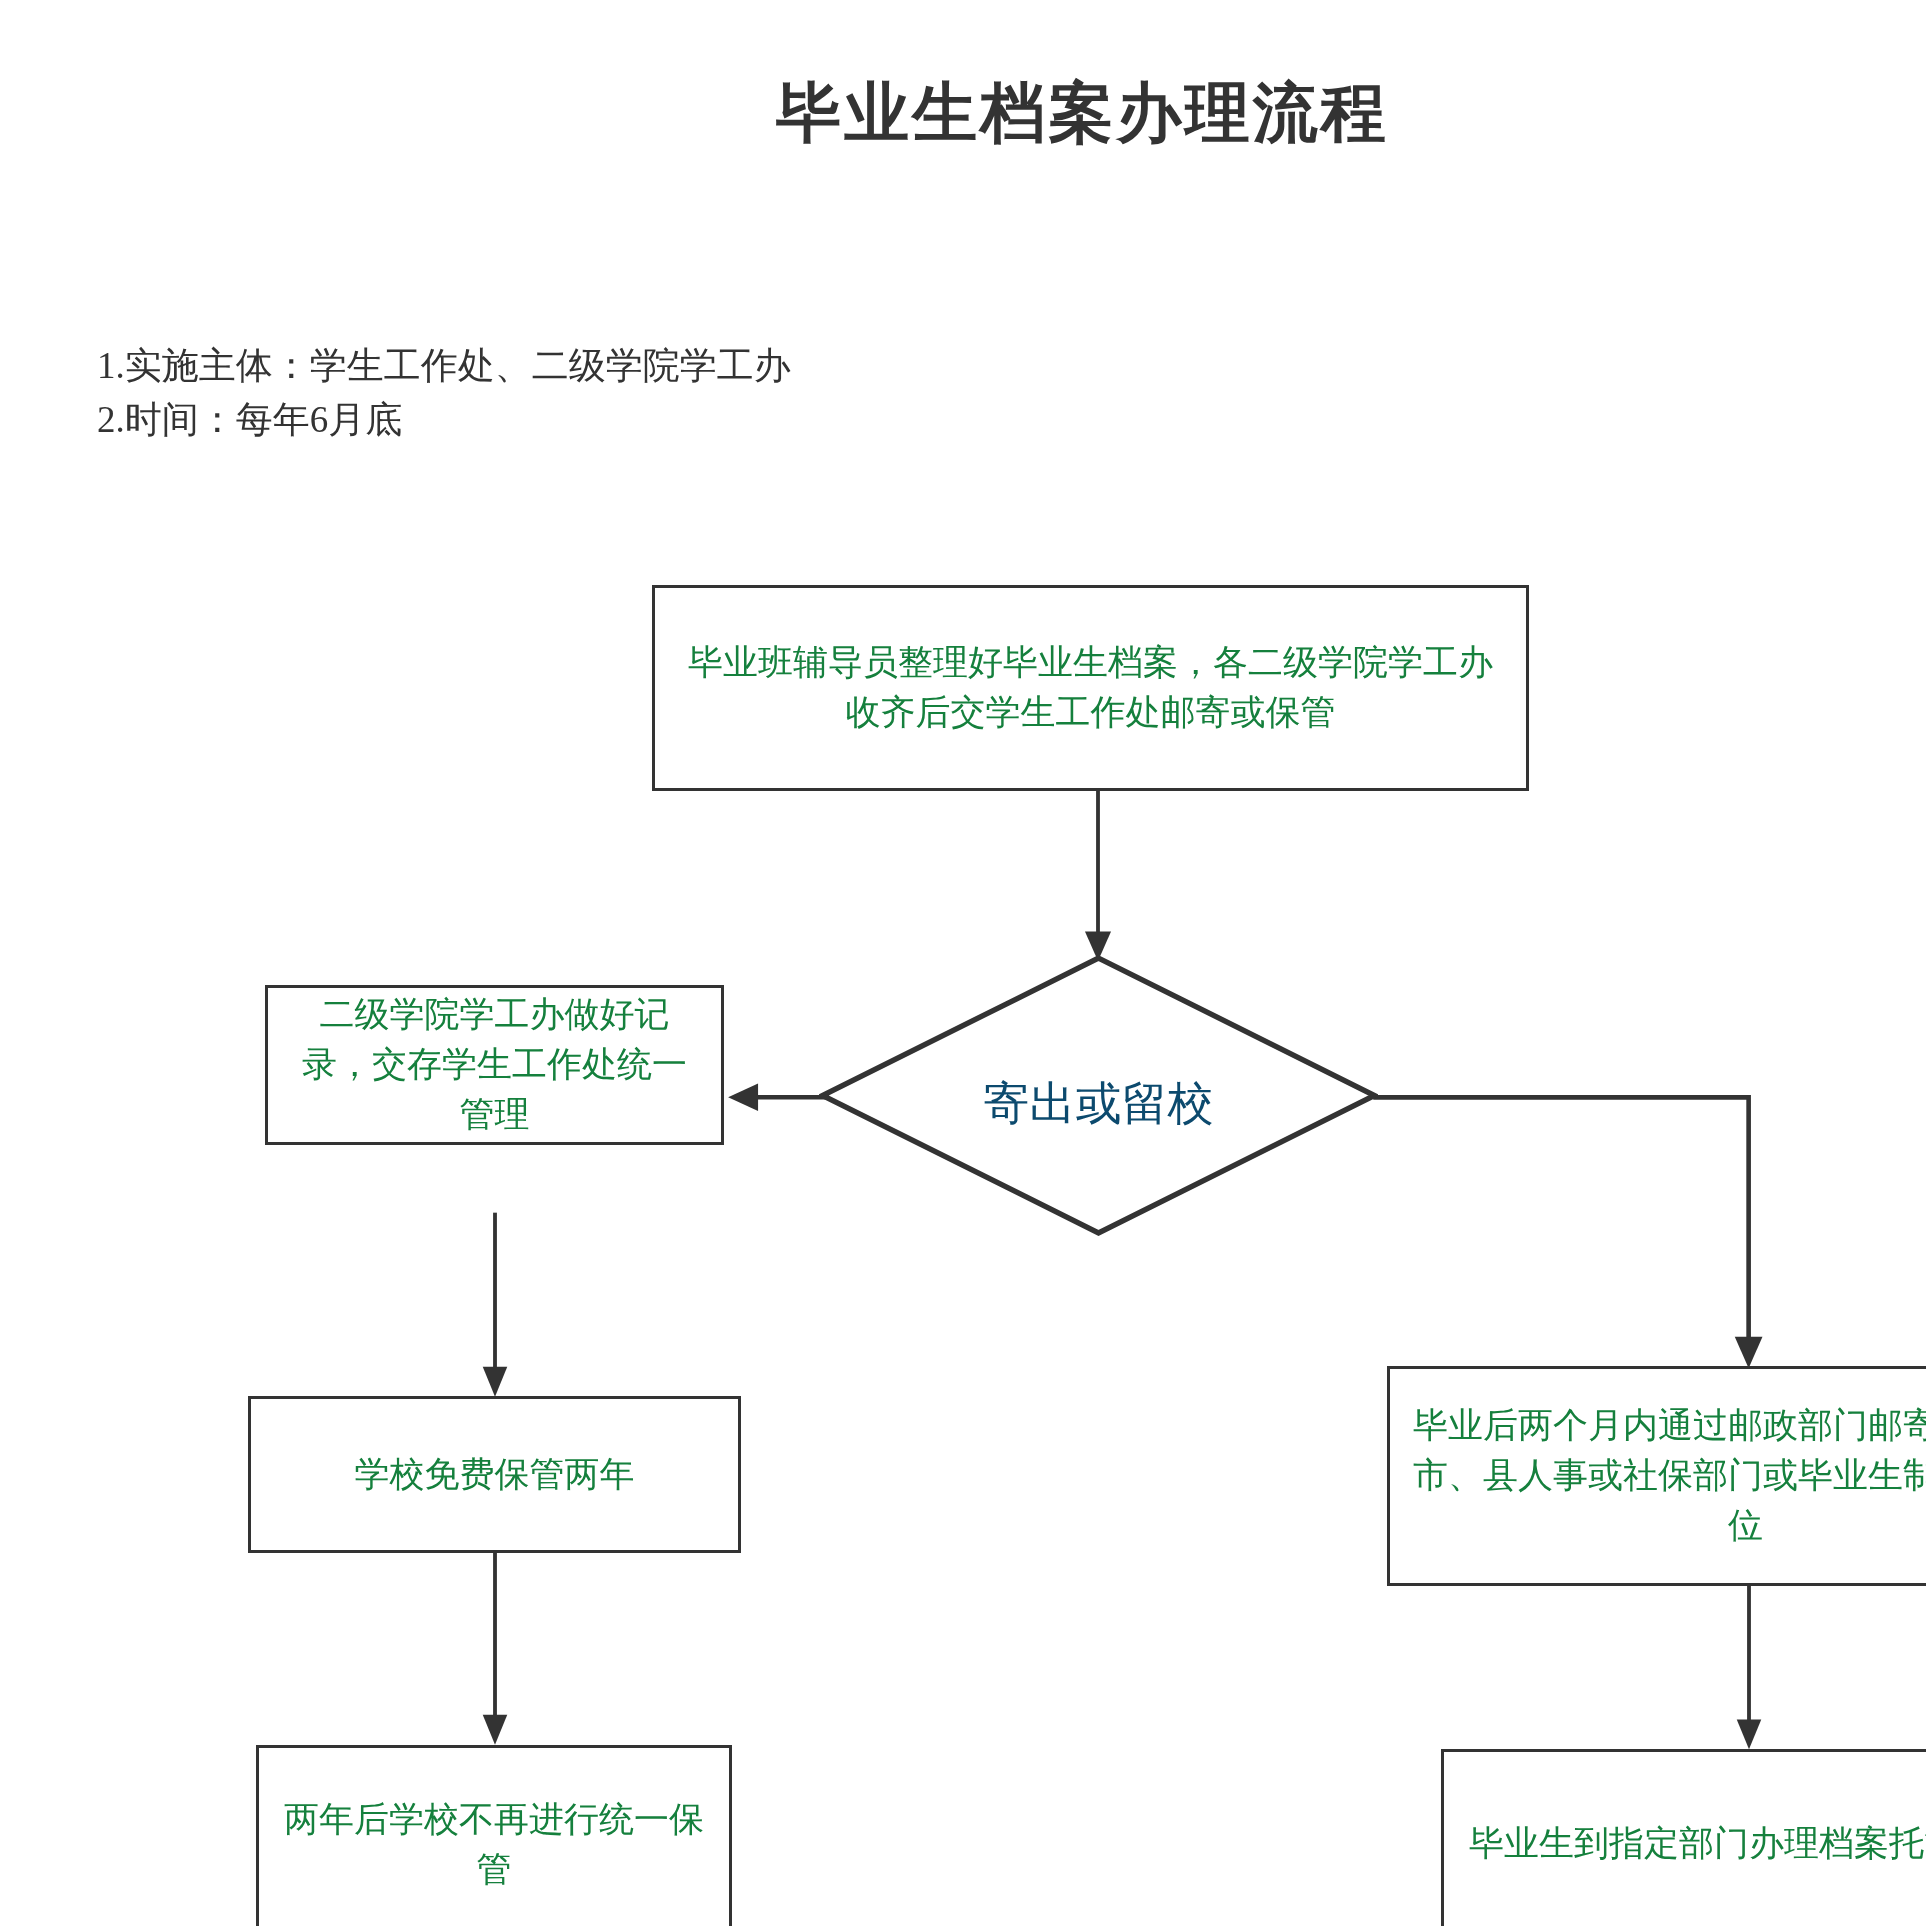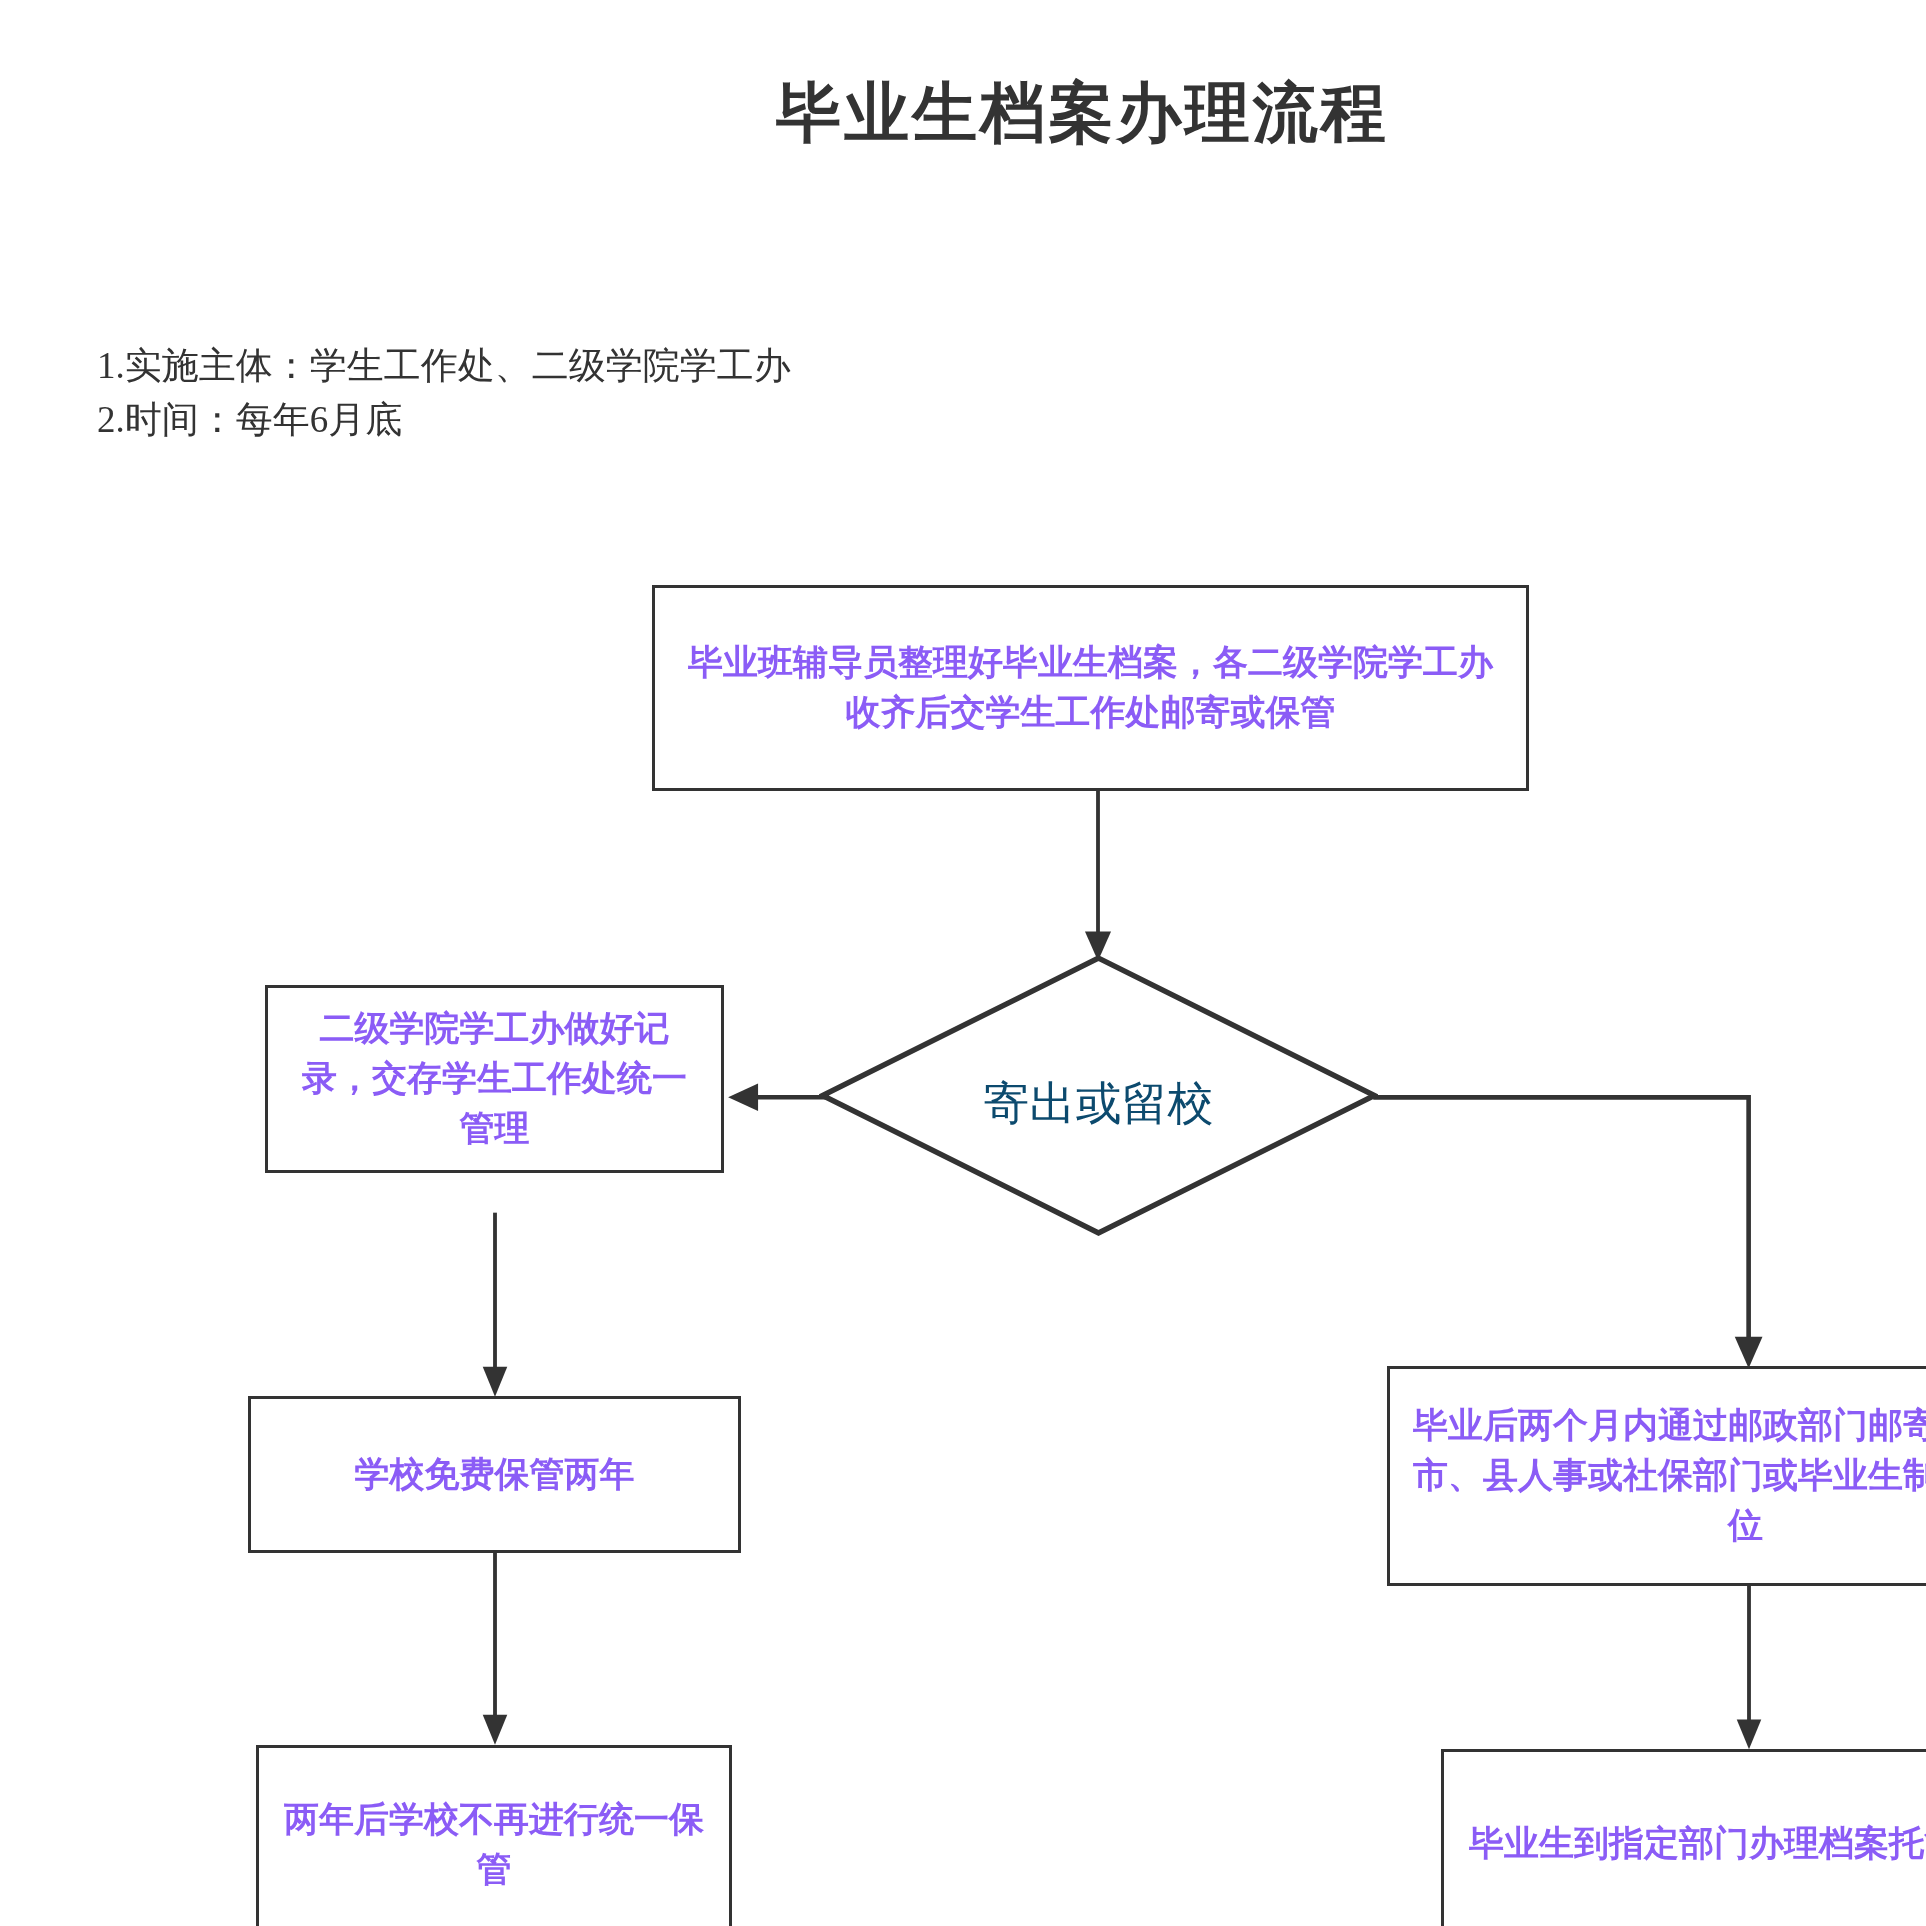--- a/index.html
+++ b/index.html
@@ -43,29 +43,28 @@
     margin-left: 39px;
   }
   .note-line { white-space: nowrap; }
 
   
   .node {
     position: absolute;
     box-sizing: border-box;
     border: 3.9px solid #333333;
     background: #ffffff;
-    color: #8b5cf6;
+    color: #15803d;
     display: flex;
     align-items: center;
     justify-content: center;
     text-align: center;
     font-size: 35px;
     line-height: 1.42;
     padding: 0 20px;
-    font-weight: bold;
   }
   .node .txt { display: block; }
 
   
   .diamond-wrap {
     position: absolute;
   }
   .diamond-wrap svg { display: block; }
   .diamond-label {
     position: absolute;
@@ -145,21 +144,21 @@
     <span class="txt">毕业班辅导员整理好毕业生档案，各二级学院学工办收齐后交学生工作处邮寄或保管</span>
   </div>
 
   <div class="diamond-wrap" style="left:819px; top:955px; width:559px; height:281px;">
     <svg width="559" height="281" viewBox="0 0 1450 730">
       <polygon points="725,8 1442,365 725,722 8,365" fill="#ffffff" stroke="#333333" stroke-width="14"></polygon>
     </svg>
     <div class="diamond-label">寄出或留校</div>
   </div>
 
-  <div class="node" style="left:265px; top:985px; width:459px; height:188px;">
+  <div class="node" style="left:265px; top:985px; width:459px; height:160px;">
     <span class="txt">二级学院学工办做好记录，交存学生工作处统一管理</span>
   </div>
 
   <div class="node" style="left:248px; top:1396px; width:493px; height:157px;">
     <span class="txt">学校免费保管两年</span>
   </div>
 
   <div class="node" style="left:256px; top:1745px; width:476px; height:200px;">
     <span class="txt">两年后学校不再进行统一保管</span>
   </div>

